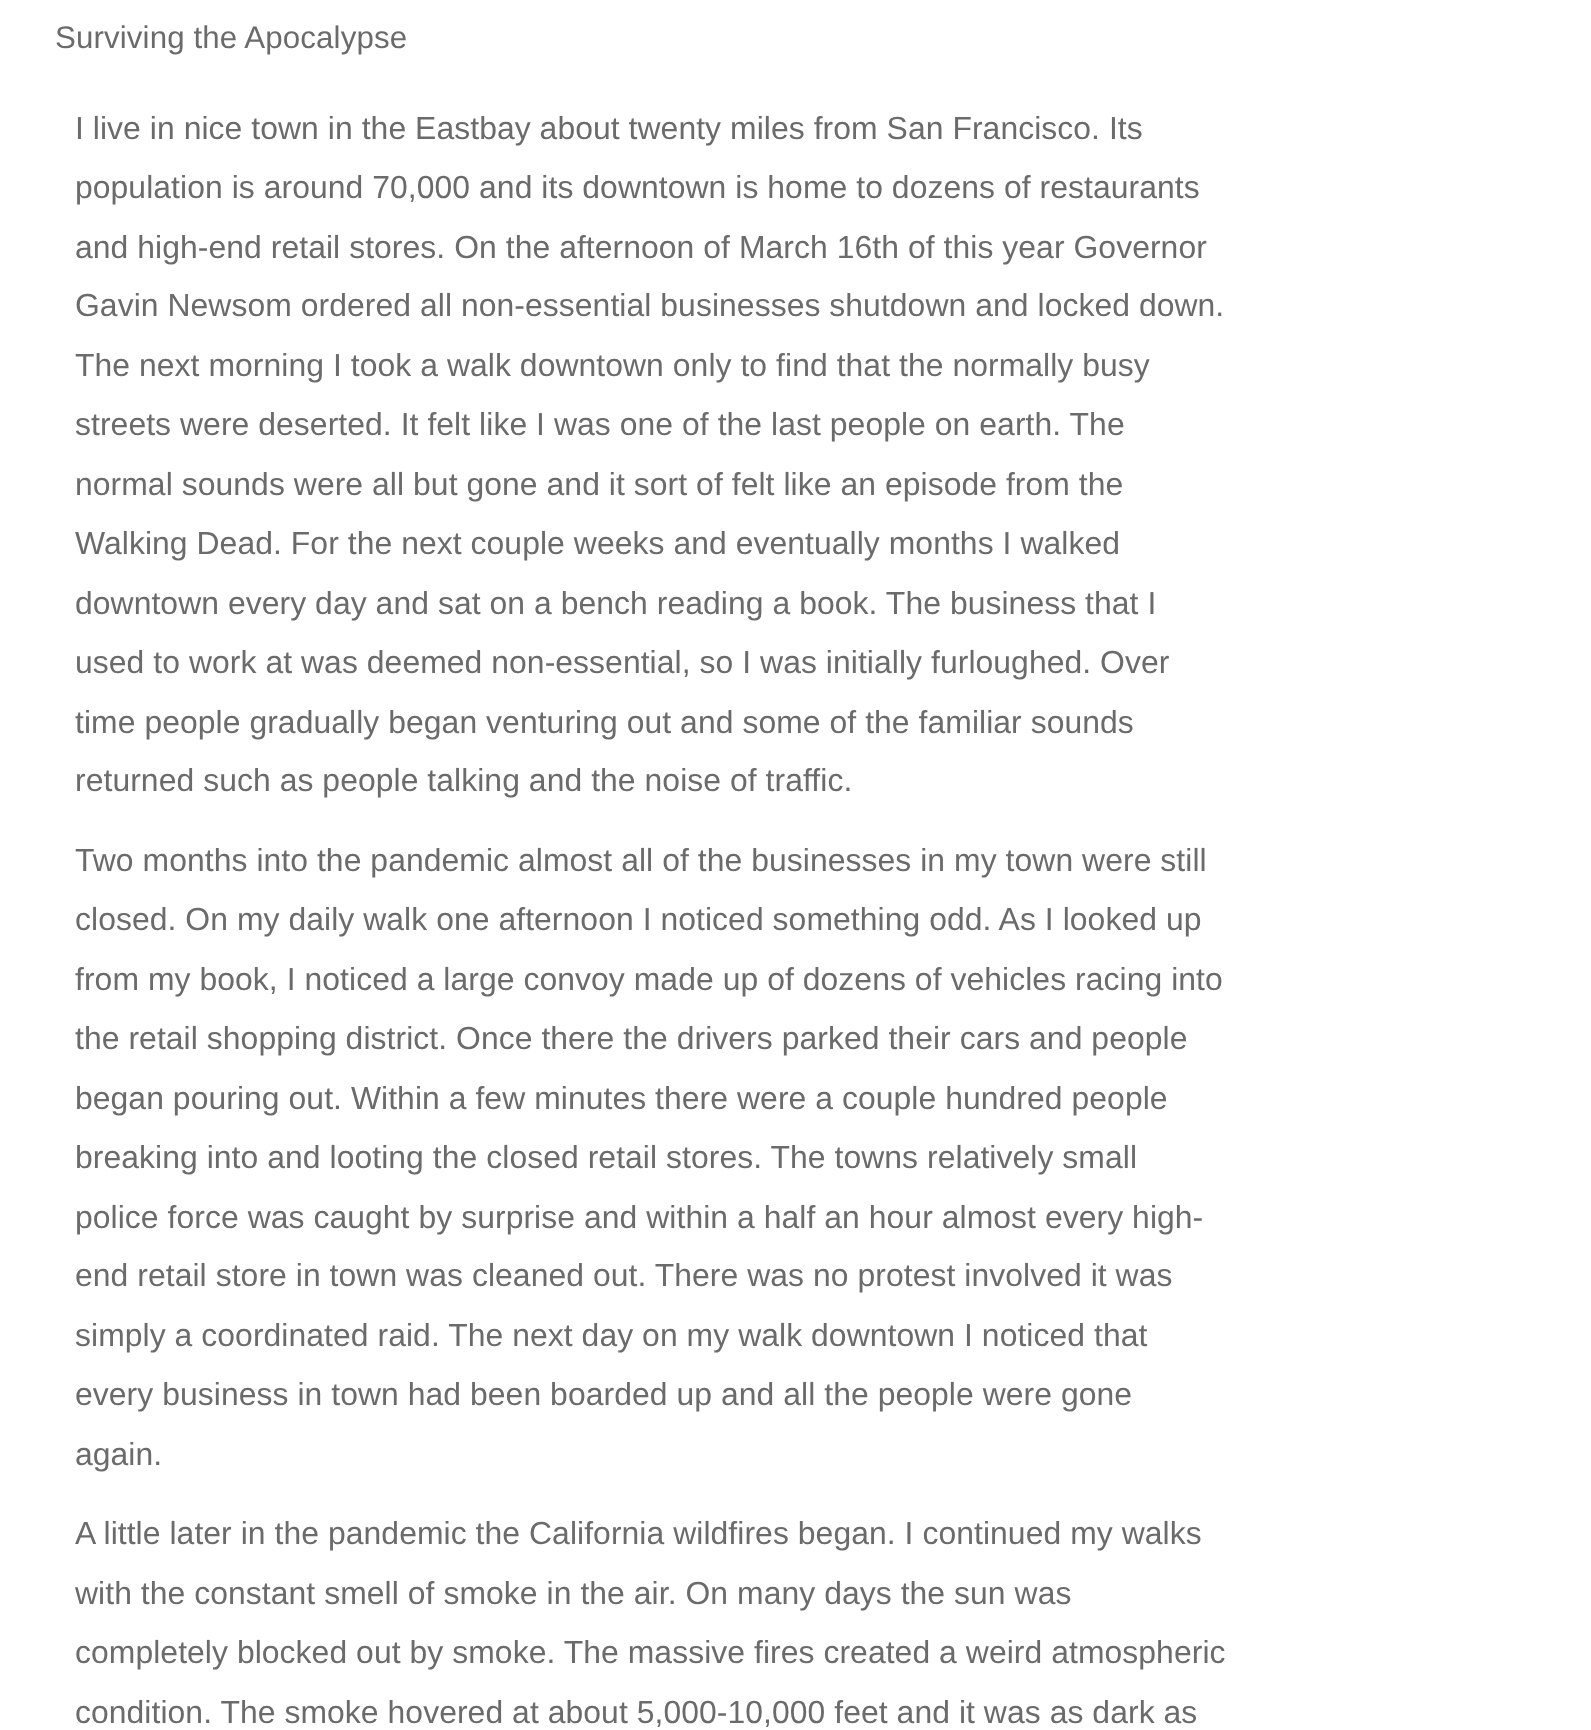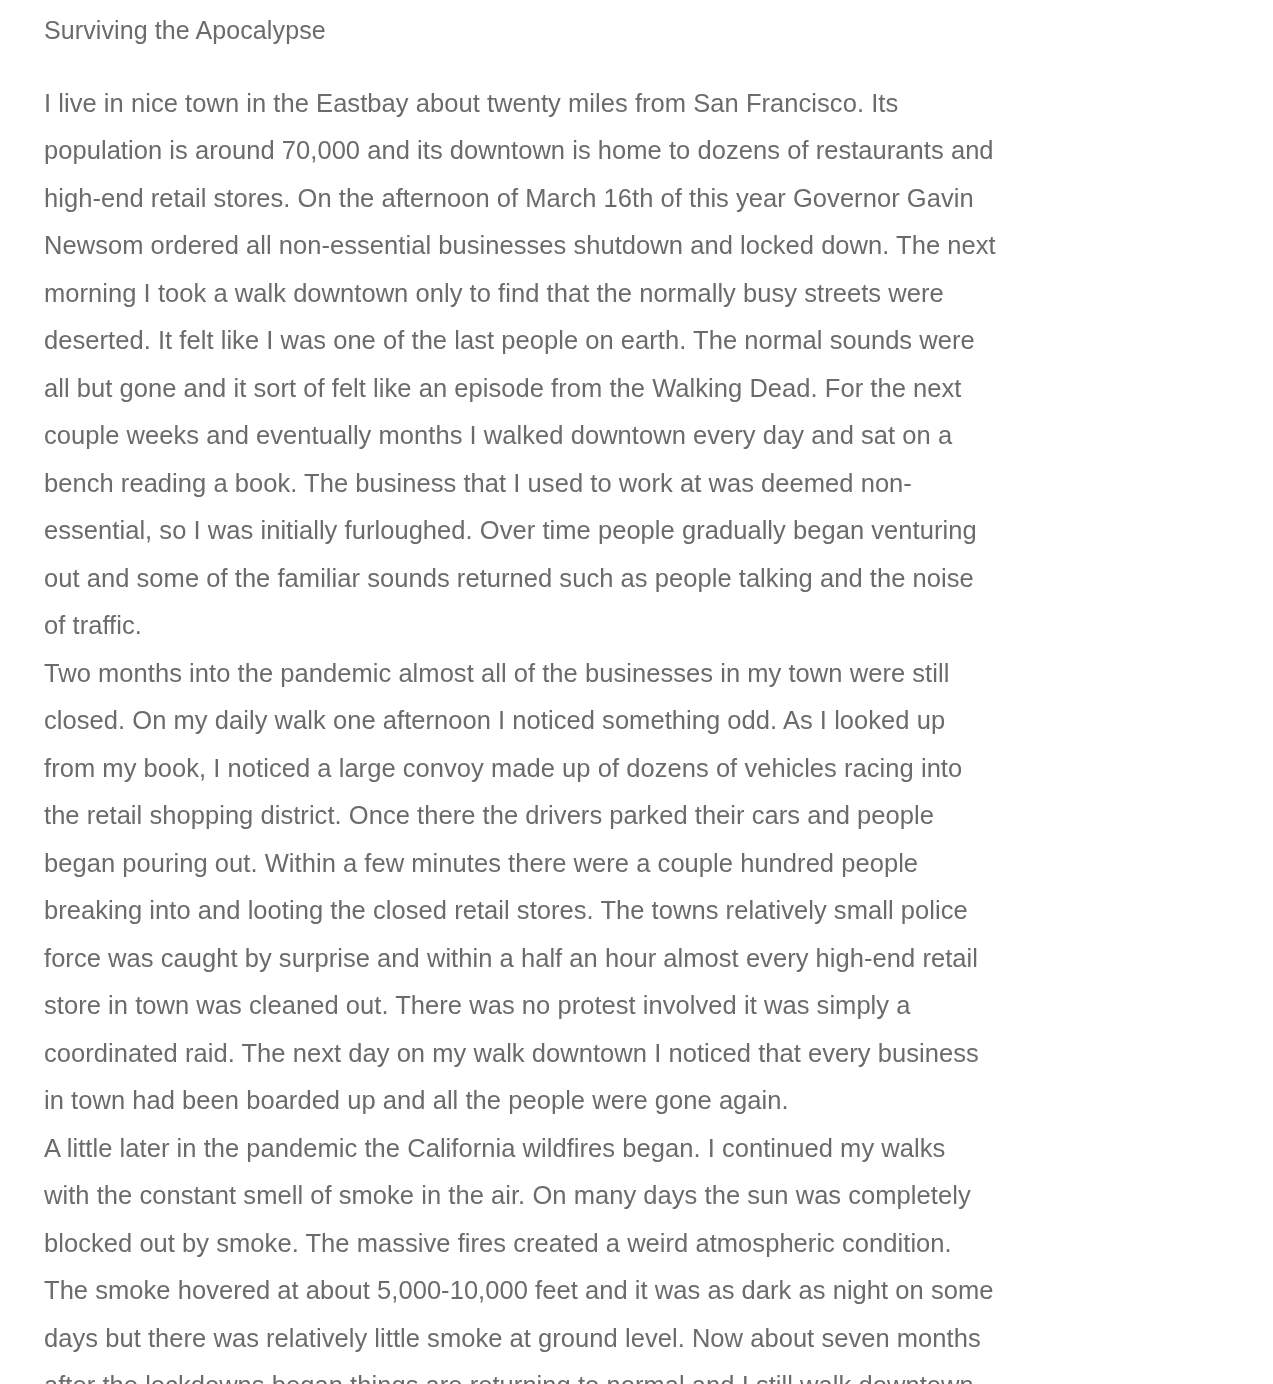--- a/index.html
+++ b/index.html
@@ -27,21 +27,21 @@
     margin: 0 0 32px 0;
     letter-spacing: 0.1px;
   }
   .article-body {
     font-size: 25.5px;
     line-height: 47.5px;
     color: #6b6b6b;
     letter-spacing: 0.05px;
   }
   .article-body p {
-    margin: 0;
+    margin: 16px;
     padding: 0;
   }
   .article-body p + p {
     margin-top: 0;
   }
 </style>
 </head>
 <body>
 
 <div class="page">

